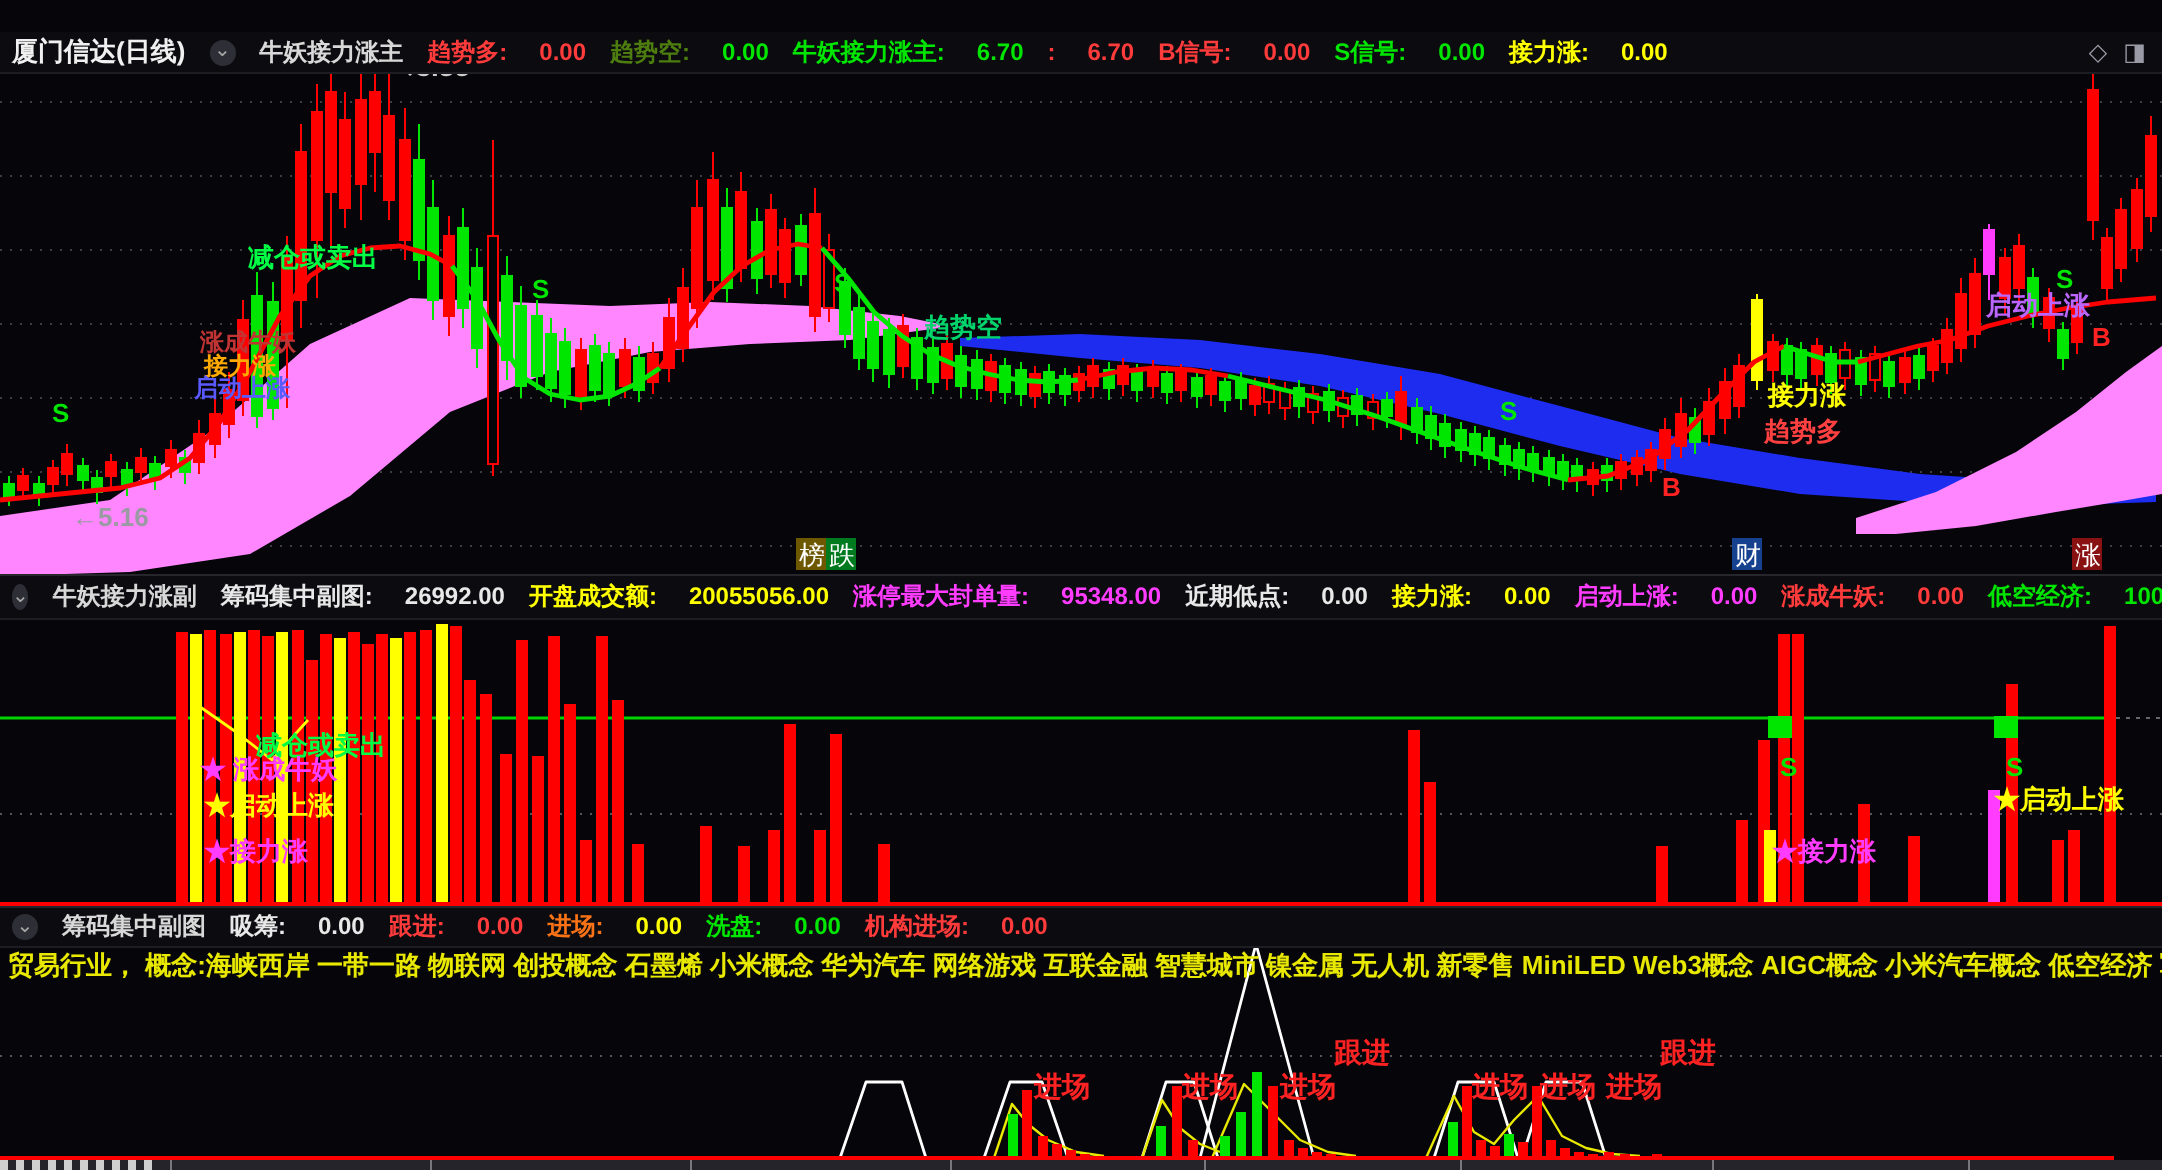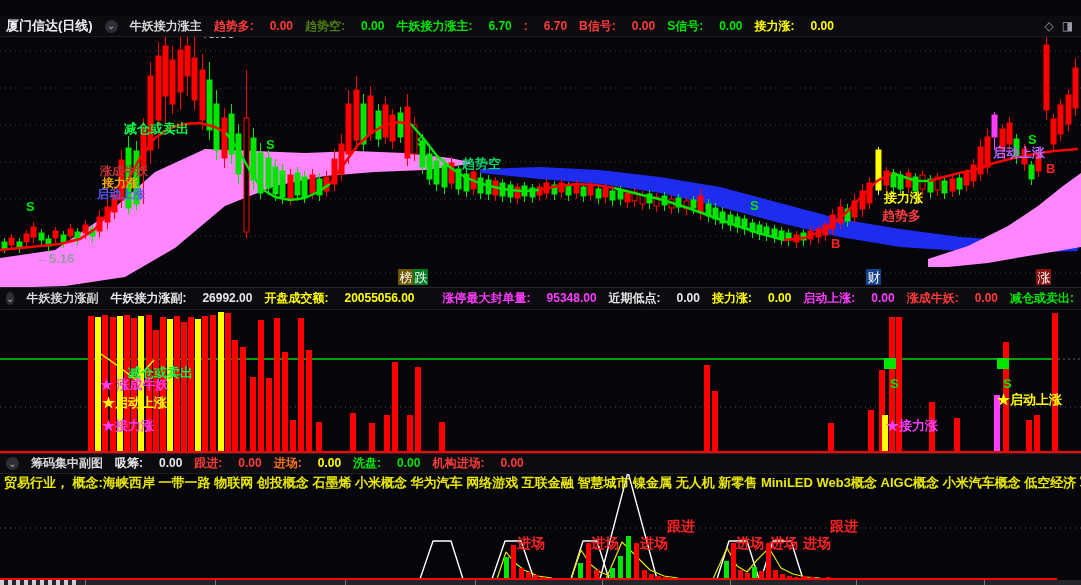--- a/index.html
+++ b/index.html
@@ -532,28 +532,28 @@
     <span class="it"><span class="lb" style="color: rgb(255, 255, 0);">接力涨:</span><span class="vl" style="color: rgb(255, 255, 0);">0.00</span></span>
     <span class="hdricons">
       <span>◇</span>
       <span>◨</span>
     </span>
   </div>
 
   <div class="hdr" id="hdr2">
     <span class="chev">⌄</span>
     <span class="indname">牛妖接力涨副</span>
-    <span class="it"><span class="lb" style="color: rgb(232, 232, 232);">牛妖接力涨副:</span><span class="vl" style="color: rgb(232, 232, 232);">26992.00</span></span>
+    <span class="it"><span class="lb" style="color: rgb(232, 232, 232);">筹码集中副图:</span><span class="vl" style="color: rgb(232, 232, 232);">26992.00</span></span>
     <span class="it"><span class="lb" style="color: rgb(255, 255, 0);">开盘成交额:</span><span class="vl" style="color: rgb(255, 255, 0);">20055056.00</span></span>
-    <span class="it"><span class="lb" style="color: rgb(255, 60, 255); margin-left: 16px;">涨停最大封单量:</span><span class="vl" style="color: rgb(255, 60, 255);">95348.00</span></span>
+    <span class="it"><span class="lb" style="color: rgb(255, 60, 255);">涨停最大封单量:</span><span class="vl" style="color: rgb(255, 60, 255);">95348.00</span></span>
     <span class="it"><span class="lb" style="color: rgb(232, 232, 232);">近期低点:</span><span class="vl" style="color: rgb(232, 232, 232);">0.00</span></span>
     <span class="it"><span class="lb" style="color: rgb(255, 255, 0);">接力涨:</span><span class="vl" style="color: rgb(255, 255, 0);">0.00</span></span>
     <span class="it"><span class="lb" style="color: rgb(255, 60, 255);">启动上涨:</span><span class="vl" style="color: rgb(255, 60, 255);">0.00</span></span>
     <span class="it"><span class="lb" style="color: rgb(255, 59, 59);">涨成牛妖:</span><span class="vl" style="color: rgb(255, 59, 59);">0.00</span></span>
-    <span class="it"><span class="lb" style="color: rgb(0, 230, 0);">减仓或卖出:</span><span class="vl" style="color: rgb(0, 230, 0);">100.00</span></span>
+    <span class="it"><span class="lb" style="color: rgb(0, 230, 0);">低空经济:</span><span class="vl" style="color: rgb(0, 230, 0);">100.00</span></span>
   </div>
 
   <div class="hdr" id="hdr3">
     <span class="chev">⌄</span>
     <span class="indname">筹码集中副图</span>
     <span class="it"><span class="lb" style="color: rgb(232, 232, 232);">吸筹:</span><span class="vl" style="color: rgb(232, 232, 232);">0.00</span></span>
     <span class="it"><span class="lb" style="color: rgb(255, 59, 59);">跟进:</span><span class="vl" style="color: rgb(255, 59, 59);">0.00</span></span>
     <span class="it"><span class="lb" style="color: #f97316;">进场:</span><span class="vl" style="color: rgb(255, 255, 0);">0.00</span></span>
     <span class="it"><span class="lb" style="color: rgb(0, 230, 0);">洗盘:</span><span class="vl" style="color: rgb(0, 230, 0);">0.00</span></span>
     <span class="it"><span class="lb" style="color: rgb(255, 59, 59);">机构进场:</span><span class="vl" style="color: rgb(255, 59, 59);">0.00</span></span>

